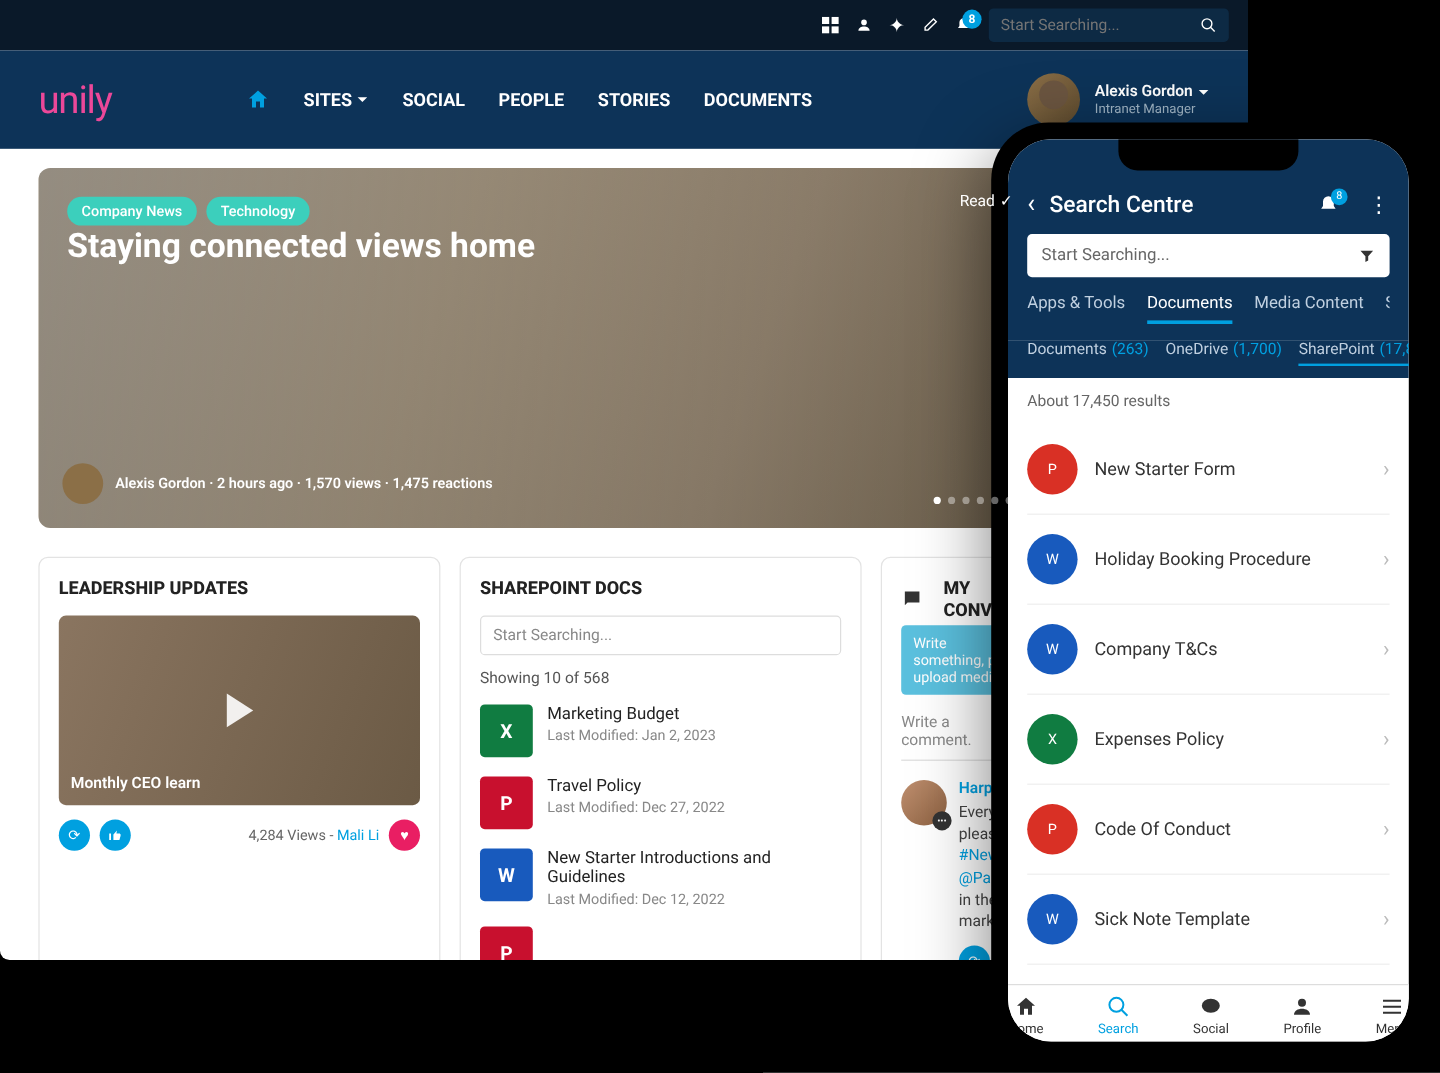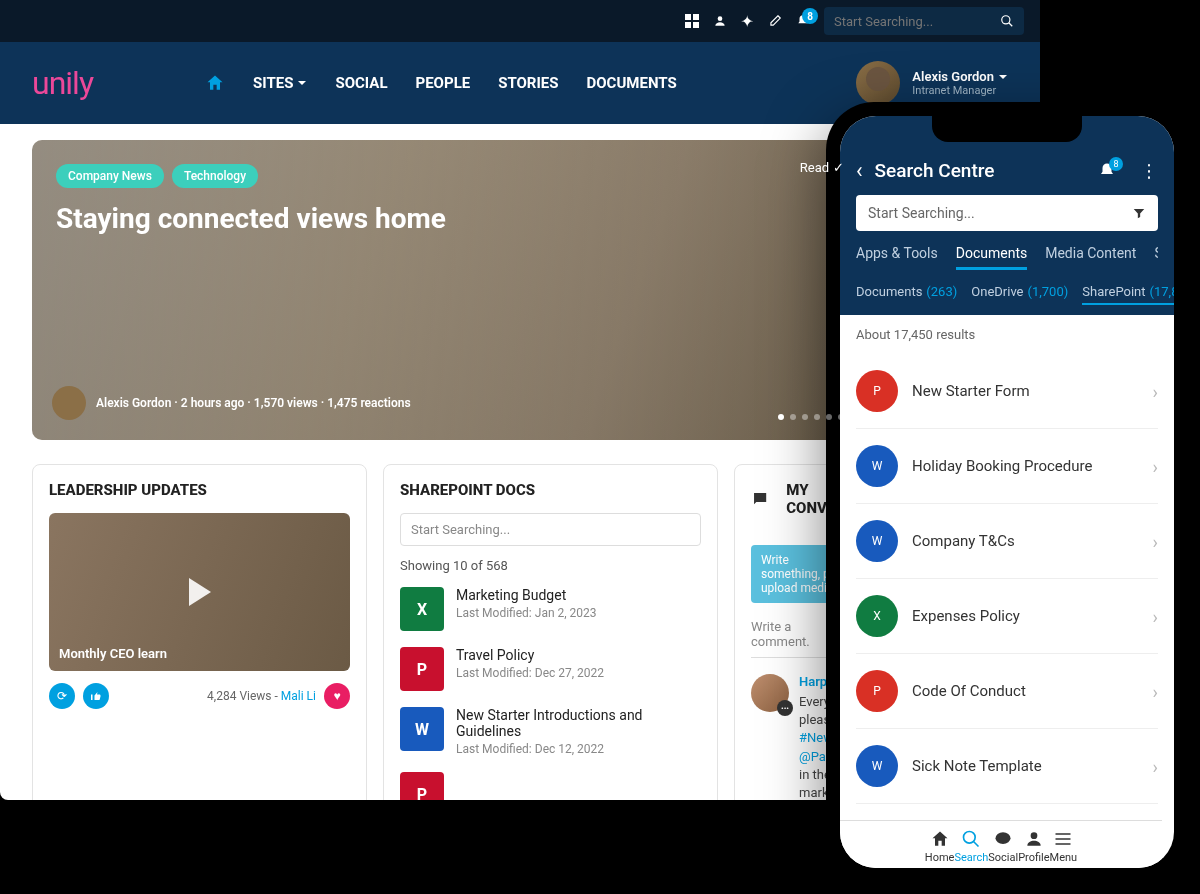--- a/index.html
+++ b/index.html
@@ -21,21 +21,21 @@
 .avatar::after{content:"";position:absolute;width:24px;height:24px;background:#6b5540;border-radius:50%;top:6px;left:10px}
 .user-info{color:#fff;font-size:13px}
 .user-name{font-weight:600;display:flex;align-items:center;gap:4px}
 .user-role{font-size:11px;color:#a0b5c5}
 .content{display:flex;padding:16px 32px;gap:24px}
 .main-col{flex:1;min-width:0}
 .side-col{width:120px}
 .hero{position:relative;height:300px;border-radius:10px;overflow:hidden;background:linear-gradient(110deg,#d4c9b8 0%,#b8a890 40%,#9a8a75 70%,#6b5e4a 100%);padding:24px;color:#fff}
 .hero::before{content:"";position:absolute;inset:0;background:linear-gradient(90deg,rgba(0,0,0,0.3),rgba(0,0,0,0.05))}
 .hero>*{position:relative;z-index:1}
-.tags{display:flex;gap:8px;margin-bottom:14px}
+.tags{display:flex;gap:8px;}
 .tag{background:#3ccfbc;color:#fff;padding:5px 12px;border-radius:14px;font-size:12px;font-weight:500}
 .hero-title{font-size:28px;font-weight:700;margin-bottom:10px}
 .hero-desc{font-size:14px;line-height:1.5;max-width:340px}
 .read-badge{position:absolute;top:20px;right:20px;color:#fff;font-size:13px;display:flex;gap:4px;align-items:center}
 .hero-footer{position:absolute;bottom:20px;left:20px;right:20px;display:flex;align-items:center;gap:10px}
 .small-av{width:34px;height:34px;border-radius:50%;background:#8b6f47}
 .hero-meta{font-size:12px;font-weight:600}
 .dots{position:absolute;bottom:20px;right:20px;display:flex;gap:6px}
 .dot-pg{width:6px;height:6px;border-radius:50%;background:rgba(255,255,255,0.4)}
 .dot-pg.active{background:#fff}
@@ -57,21 +57,21 @@
 .views a{color:#00a0e0;text-decoration:none}
 .doc-search{border:1px solid #ddd;border-radius:4px;padding:8px 10px;color:#888;font-size:13px;margin-bottom:12px}
 .showing{font-size:13px;color:#555;margin-bottom:14px}
 .doc-item{display:flex;gap:12px;margin-bottom:16px;align-items:flex-start}
 .doc-icon{width:44px;height:44px;border-radius:4px;display:flex;align-items:center;justify-content:center;color:#fff;font-size:16px;font-weight:bold;flex-shrink:0}
 .di-green{background:#107c41}
 .di-red{background:#c8102e}
 .di-blue{background:#185abd}
 .doc-name{font-size:14px;color:#222;margin-bottom:3px}
 .doc-date{font-size:12px;color:#888}
-.conv-header{display:flex;align-items:center;gap:17px;margin-bottom:28px}
+.conv-header{display:flex;align-items:center;gap:17px;margin-bottom:4px}
 .write-box{background:#5bc0de;color:#fff;padding:8px 10px;border-radius:4px;font-size:12px;margin-bottom:8px}
 .comment-box{border-bottom:1px solid #ddd;padding:8px 0;color:#888;font-size:13px;margin-bottom:16px}
 .conv-post{display:flex;gap:10px}
 .conv-av{width:38px;height:38px;border-radius:50%;background:linear-gradient(135deg,#c09070,#8b6040);flex-shrink:0;position:relative}
 .conv-dots{position:absolute;bottom:-4px;right:-4px;width:16px;height:16px;background:#333;border-radius:50%;color:#fff;font-size:8px;display:flex;align-items:center;justify-content:center}
 .conv-body{font-size:13px}
 .conv-name{color:#00a0e0;font-weight:600}
 .conv-text{color:#444;margin-top:4px;line-height:1.4}
 .conv-link{color:#00a0e0}
 .conv-actions{display:flex;gap:8px;margin-top:10px}
@@ -98,21 +98,21 @@
 .subtab.active{border-bottom:2px solid #00a0e0;padding-bottom:4px}
 .results-count{padding:12px 16px;font-size:13px;color:#666}
 .result-list{padding:0 16px}
 .result-item{display:flex;align-items:center;gap:14px;padding:16px 0;border-bottom:1px solid #eee;cursor:pointer}
 .result-icon{width:42px;height:42px;border-radius:50%;display:flex;align-items:center;justify-content:center;color:#fff;font-size:12px;flex-shrink:0}
 .ri-red{background:#d93025}
 .ri-blue{background:#185abd}
 .ri-green{background:#107c41}
 .result-name{flex:1;font-size:15px;color:#333}
 .chev{color:#bbb;font-size:18px}
-.ph-bottombar{position:absolute;bottom:0;left:0;right:12px;background:#fff;border-top:1px solid #ddd;display:flex;justify-content:center;padding:8px 0 4px}
+.ph-bottombar{position:absolute;bottom:0;left:0;right:0;background:#fff;border-top:1px solid #ddd;display:flex;justify-content:space-between;padding:8px 0 4px}
 .bottom-item{display:flex;flex-direction:column;align-items:center;gap:2px;font-size:11px;color:#333;cursor:pointer}
 .bottom-item.active{color:#00a0e0}
 .bottom-icon{font-size:20px}
 .card.conv{min-width:120px;max-width:130px}
 svg{display:block}
 </style>
 </head>
 <body>
 
 <div class="desktop">

